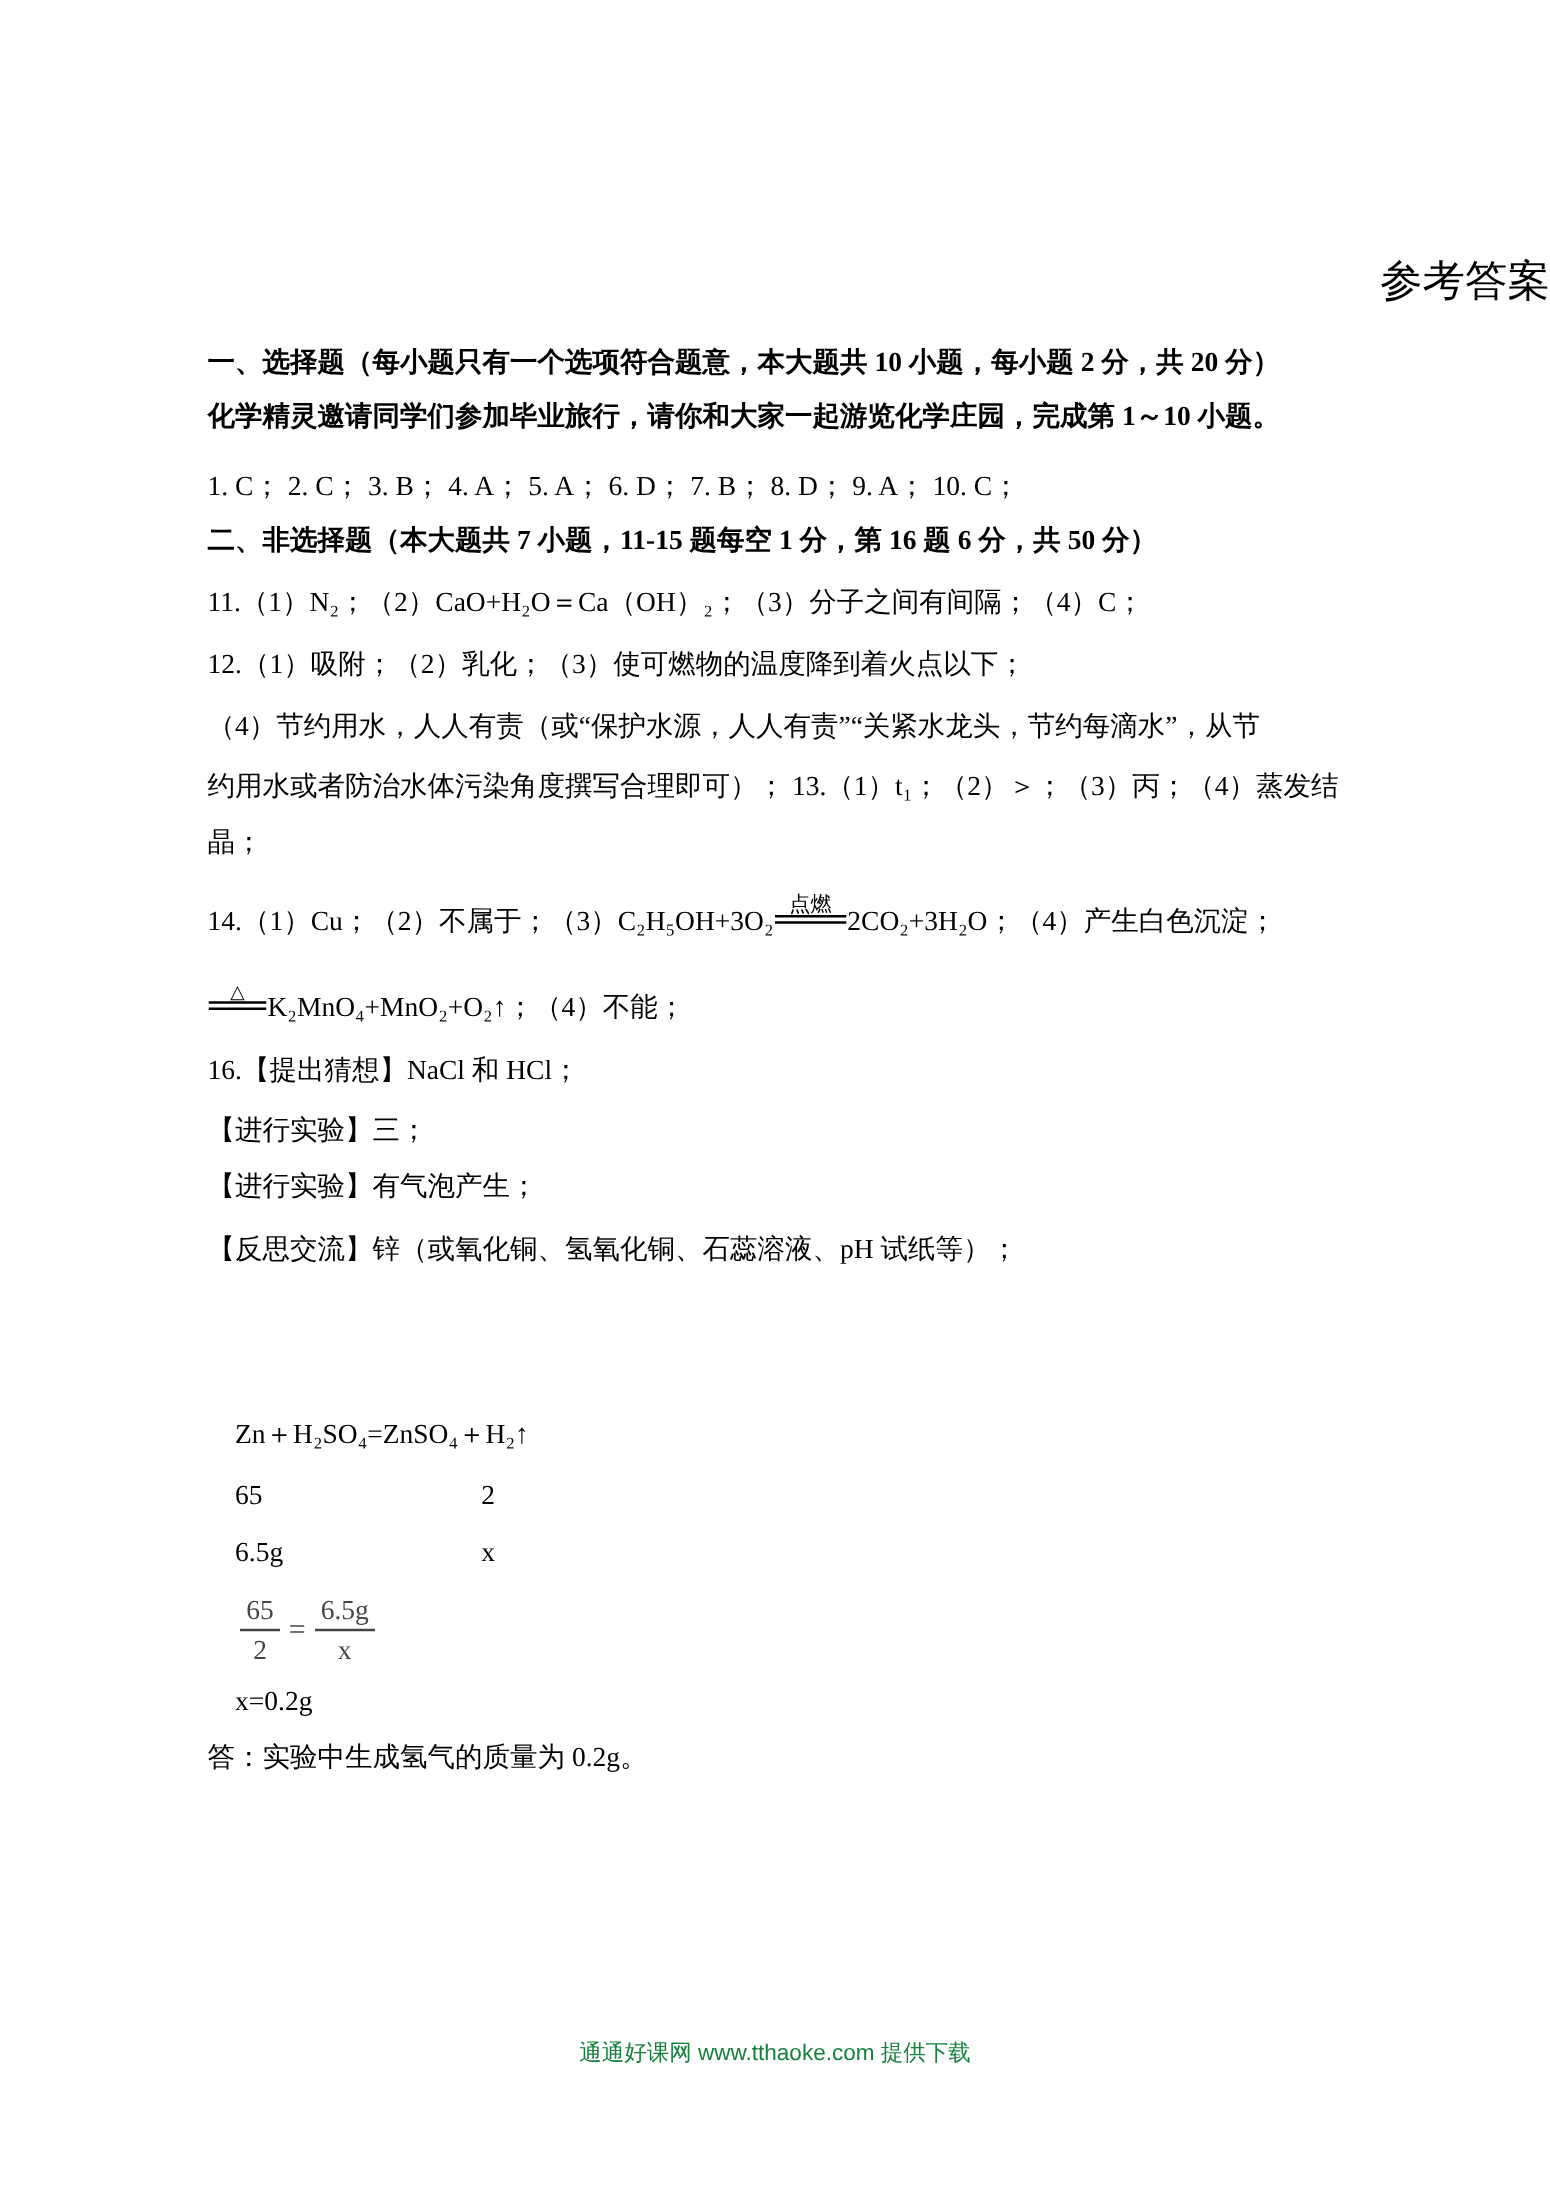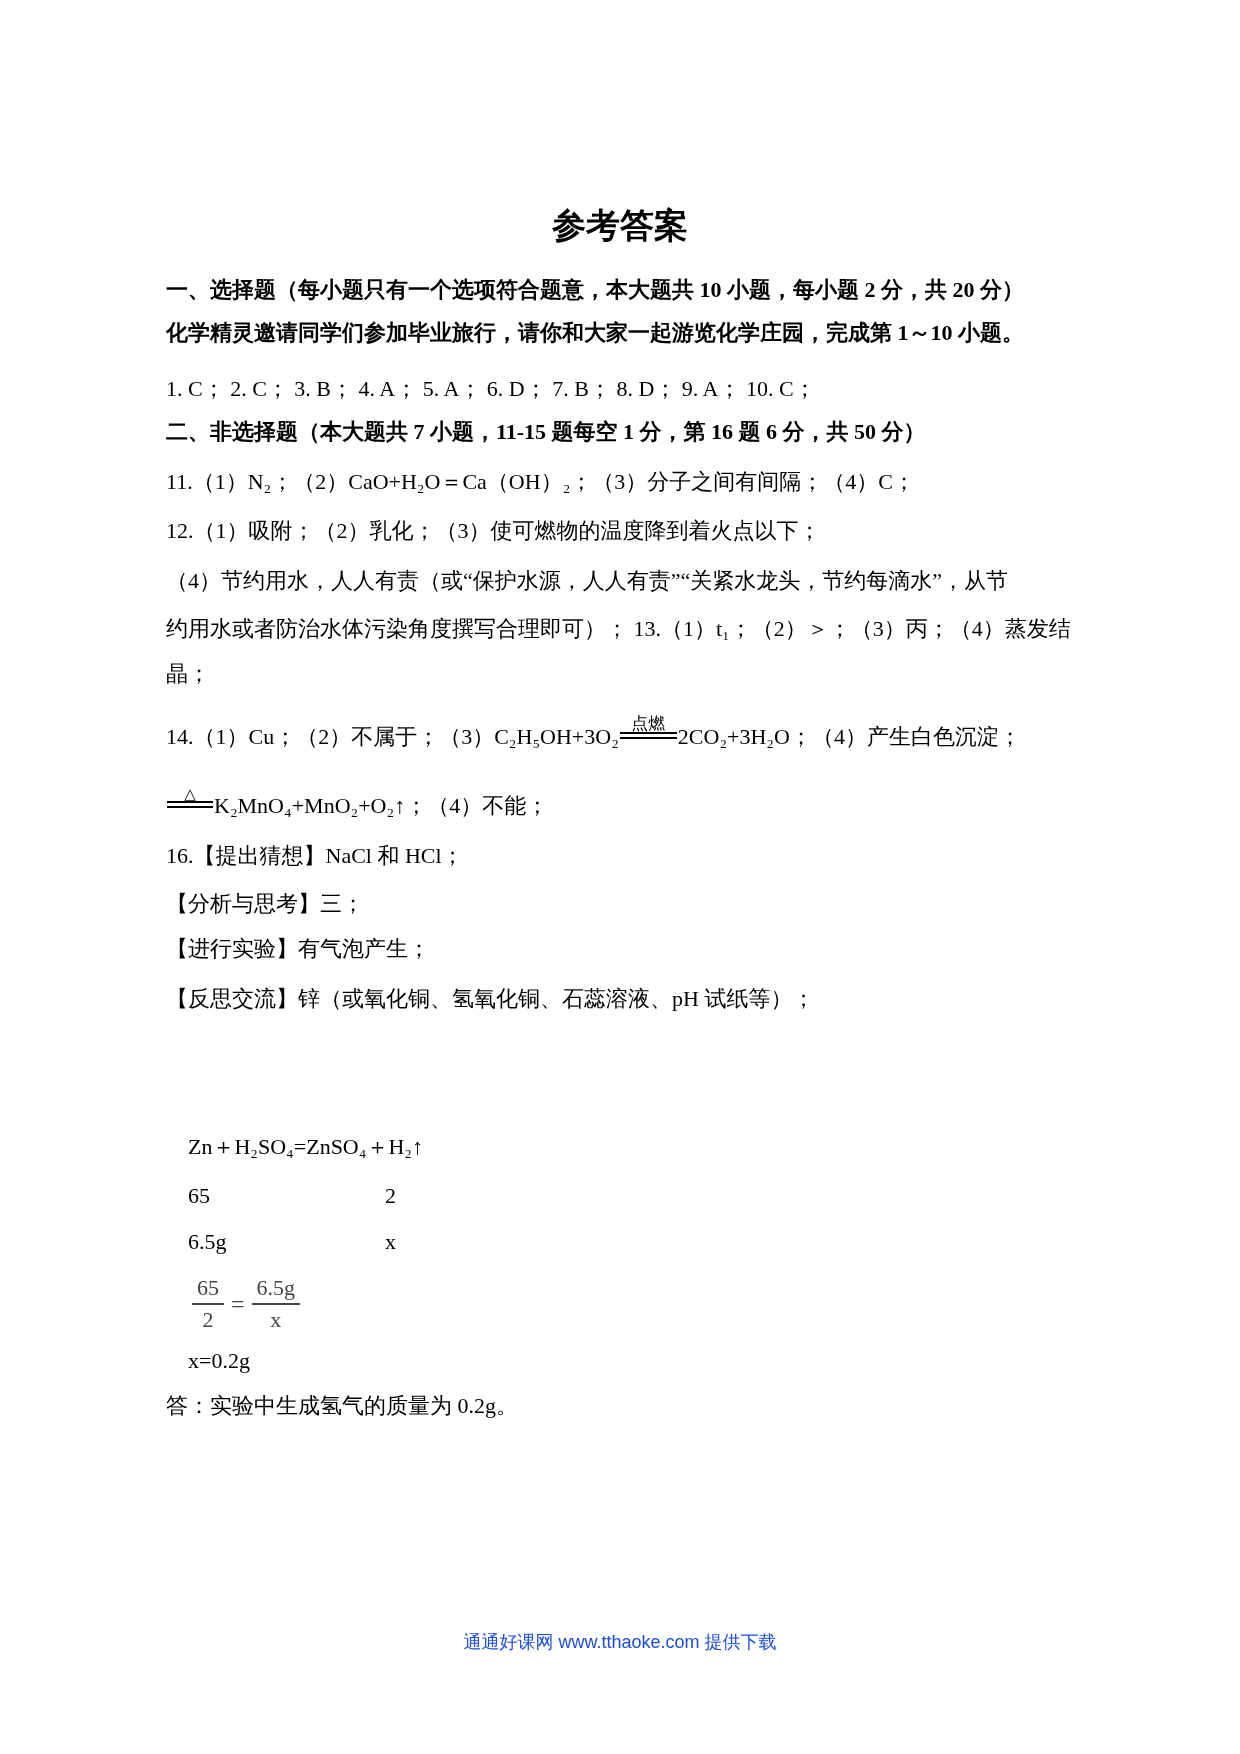--- a/index.html
+++ b/index.html
@@ -14,23 +14,23 @@
     background: #ffffff;
     color: #000000;
     font-family: "Liberation Serif", "DejaVu Serif", serif;
     overflow: hidden;
   }
   .title {
     position: absolute;
     top: 206px;
     left: 0;
     width: 100%;
-    text-align: center;
+    text-align: right;
     font-size: 34px;
-    font-weight: bold;
+    font-weight: normal;
     line-height: 1.2;
   }
   .ln {
     position: absolute;
     left: 166px;
     font-size: 22px;
     line-height: 1.2;
     white-space: nowrap;
   }
   .b { font-weight: bold; }
@@ -91,21 +91,21 @@
     margin: 0 7px;
     font-size: 24px;
   }
   .footer {
     position: absolute;
     top: 1630px;
     left: 0;
     width: 100%;
     text-align: center;
     font-size: 18px;
-    color: #1d4ed8;
+    color: #15803d;
     font-family: "Liberation Sans", "DejaVu Sans", sans-serif;
   }
 </style>
 </head>
 <body>
 
 <div class="page">
 
   <div class="title">参考答案</div>
 
@@ -124,21 +124,21 @@
 
   <div class="ln" style="top:724px">
     <span>14.（1）Cu；（2）不属于；（3）C₂H₅OH+3O₂</span><span class="ceq ceq-w"><span class="cond">点燃</span></span><span>2CO₂+3H₂O；（4）产生白色沉淀；</span>
   </div>
 
   <div class="ln" style="top:793px">
     <span class="ceq ceq-n"><span class="cond cond-tri">△</span></span><span>K₂MnO₄+MnO₂+O₂↑；（4）不能；</span>
   </div>
 
   <div class="ln" style="top:843px">16.【提出猜想】NaCl 和 HCl；</div>
-  <div class="ln" style="top:891px">【分析与思考】三；</div>
+  <div class="ln" style="top:891px">【进行实验】三；</div>
   <div class="ln" style="top:936px">【进行实验】有气泡产生；</div>
   <div class="ln" style="top:986px">【反思交流】锌（或氧化铜、氢氧化铜、石蕊溶液、pH 试纸等）；</div>
 
 
   <div class="ln indent" style="top:1134px">Zn＋H₂SO₄=ZnSO₄＋H₂↑</div>
 
   <div class="ln indent" style="top:1183px">
     <span class="col1">65</span><span>2</span>
   </div>
 

